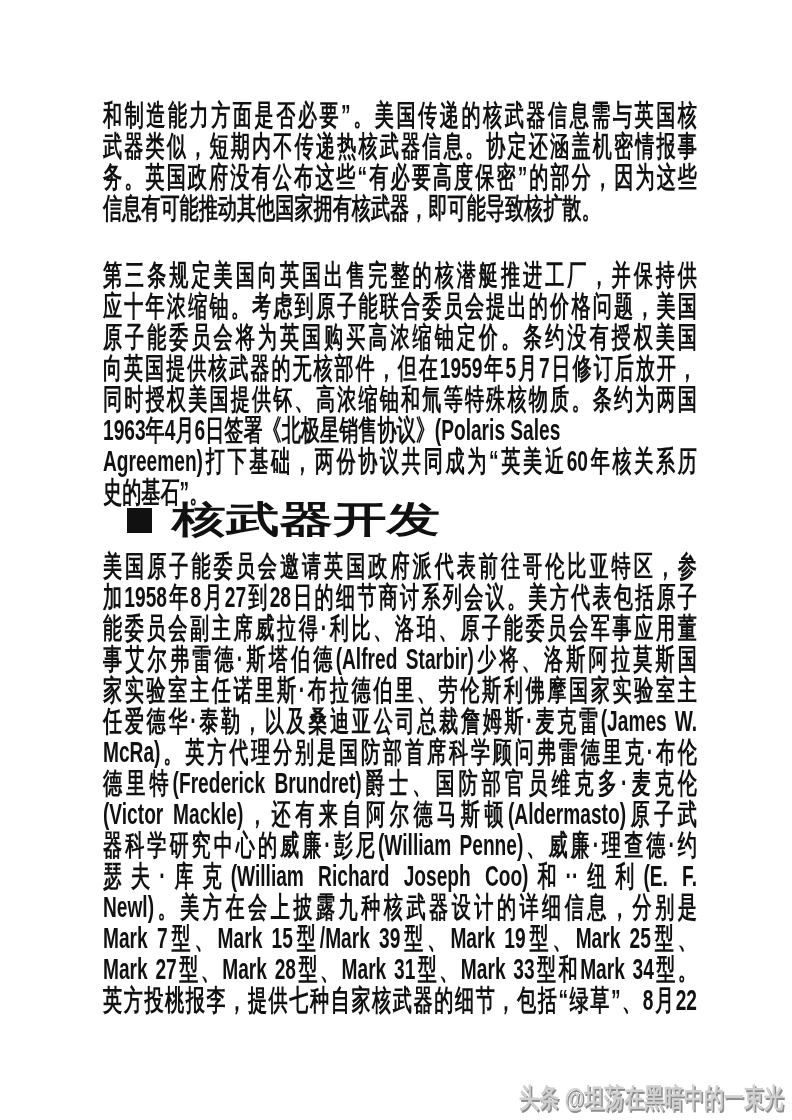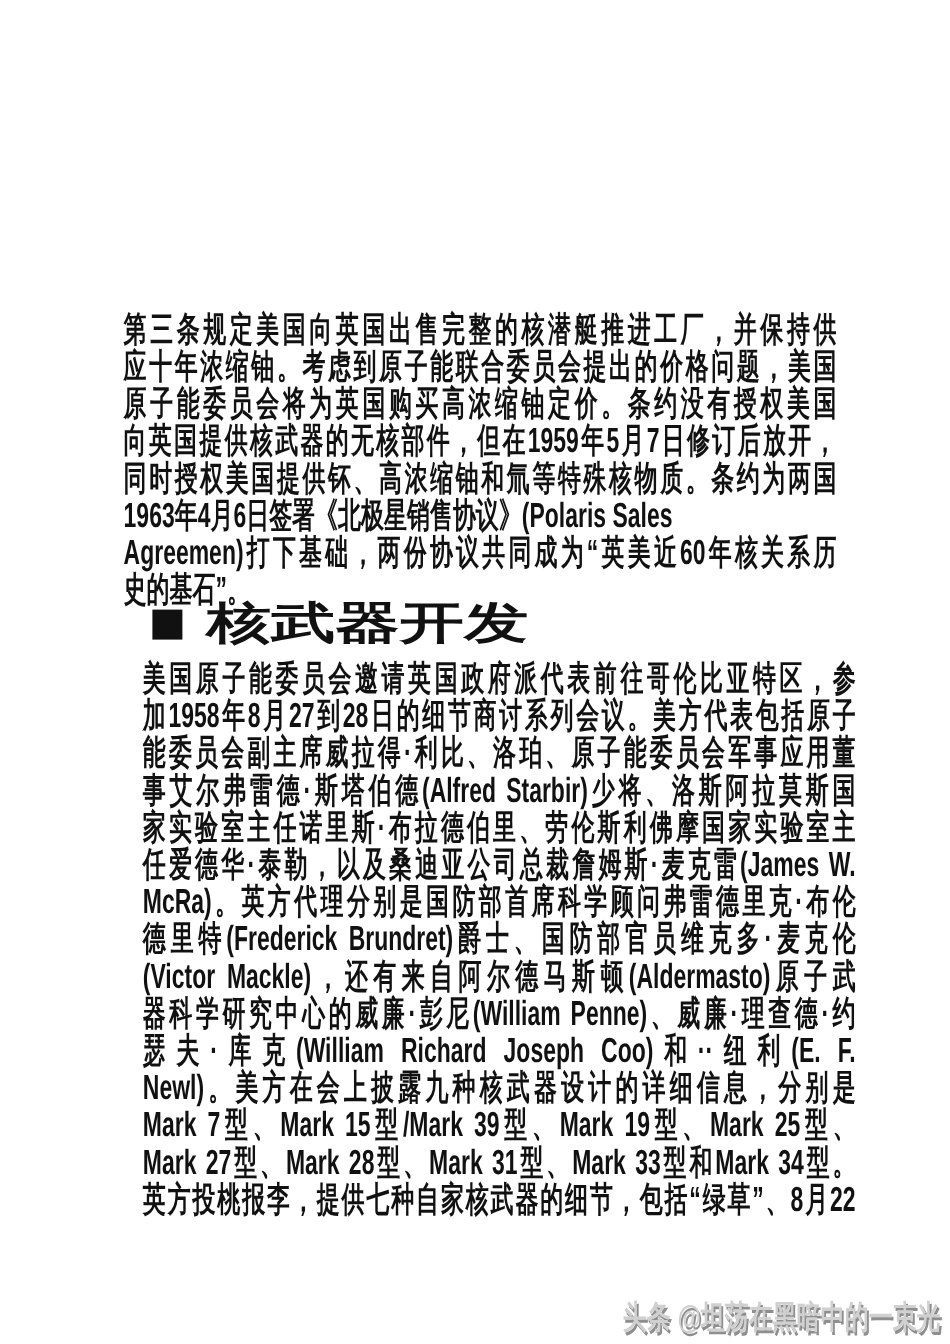--- a/index.html
+++ b/index.html
@@ -29,21 +29,21 @@
     color: #111111;
     text-align: justify;
     text-align-last: justify;
   }
   .line.short {
     text-align: left;
     text-align-last: auto;
   }
   #p1 { top: 100px; }
   #p2 { top: 260px; }
-  #p3 { top: 551px; margin-left: 16px; }
+  #p3 { top: 551px; }
 
   .heading {
     position: absolute;
     left: 127px;
     top: 496px;
     height: 48px;
     display: flex;
     align-items: center;
   }
   .bullet {
@@ -74,20 +74,28 @@
     text-shadow: 2px 2px 0 #8e8e8e, -1px -1px 0 #ffffff;
     transform: scaleX(0.74);
     transform-origin: 100% 50%;
   }
 </style>
 </head>
 <body>
 
 <div class="page">
 
+  <div class="para" id="p1">
+    <div class="squeeze">
+      <div class="line">和制造能力方面是否必要”。美国传递的核武器信息需与英国核</div>
+      <div class="line">武器类似，短期内不传递热核武器信息。协定还涵盖机密情报事</div>
+      <div class="line">务。英国政府没有公布这些“有必要高度保密”的部分，因为这些</div>
+      <div class="line short">信息有可能推动其他国家拥有核武器，即可能导致核扩散。</div>
+    </div>
+  </div>
 
   <div class="para" id="p2">
     <div class="squeeze">
       <div class="line">第三条规定美国向英国出售完整的核潜艇推进工厂，并保持供</div>
       <div class="line">应十年浓缩铀。考虑到原子能联合委员会提出的价格问题，美国</div>
       <div class="line">原子能委员会将为英国购买高浓缩铀定价。条约没有授权美国</div>
       <div class="line">向英国提供核武器的无核部件，但在1959年5月7日修订后放开，</div>
       <div class="line">同时授权美国提供钚、高浓缩铀和氚等特殊核物质。条约为两国</div>
       <div class="line short">1963年4月6日签署《北极星销售协议》(Polaris Sales</div>
       <div class="line">Agreemen)打下基础，两份协议共同成为“英美近60年核关系历</div>

